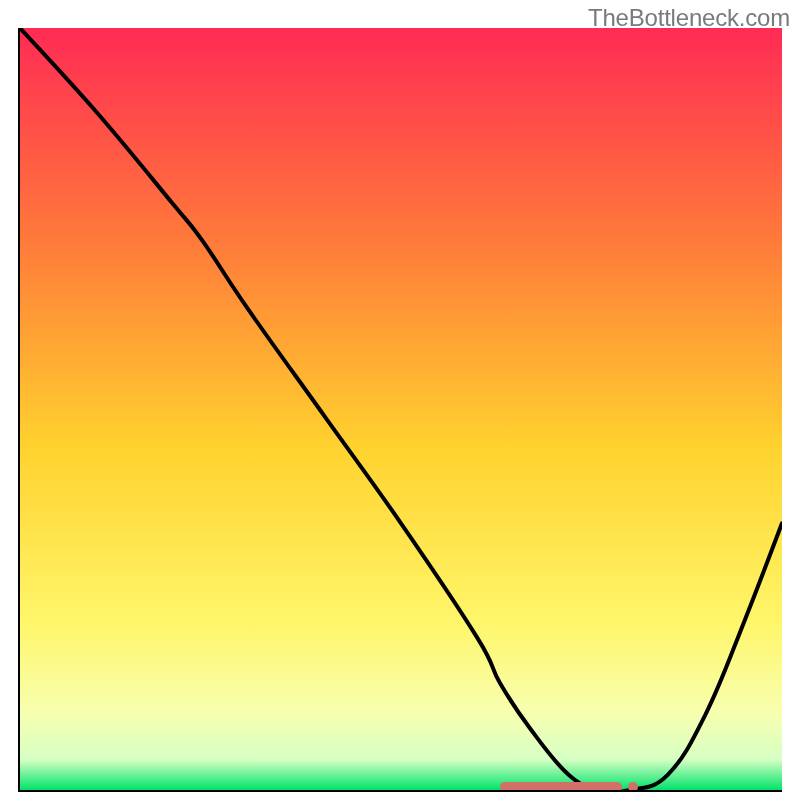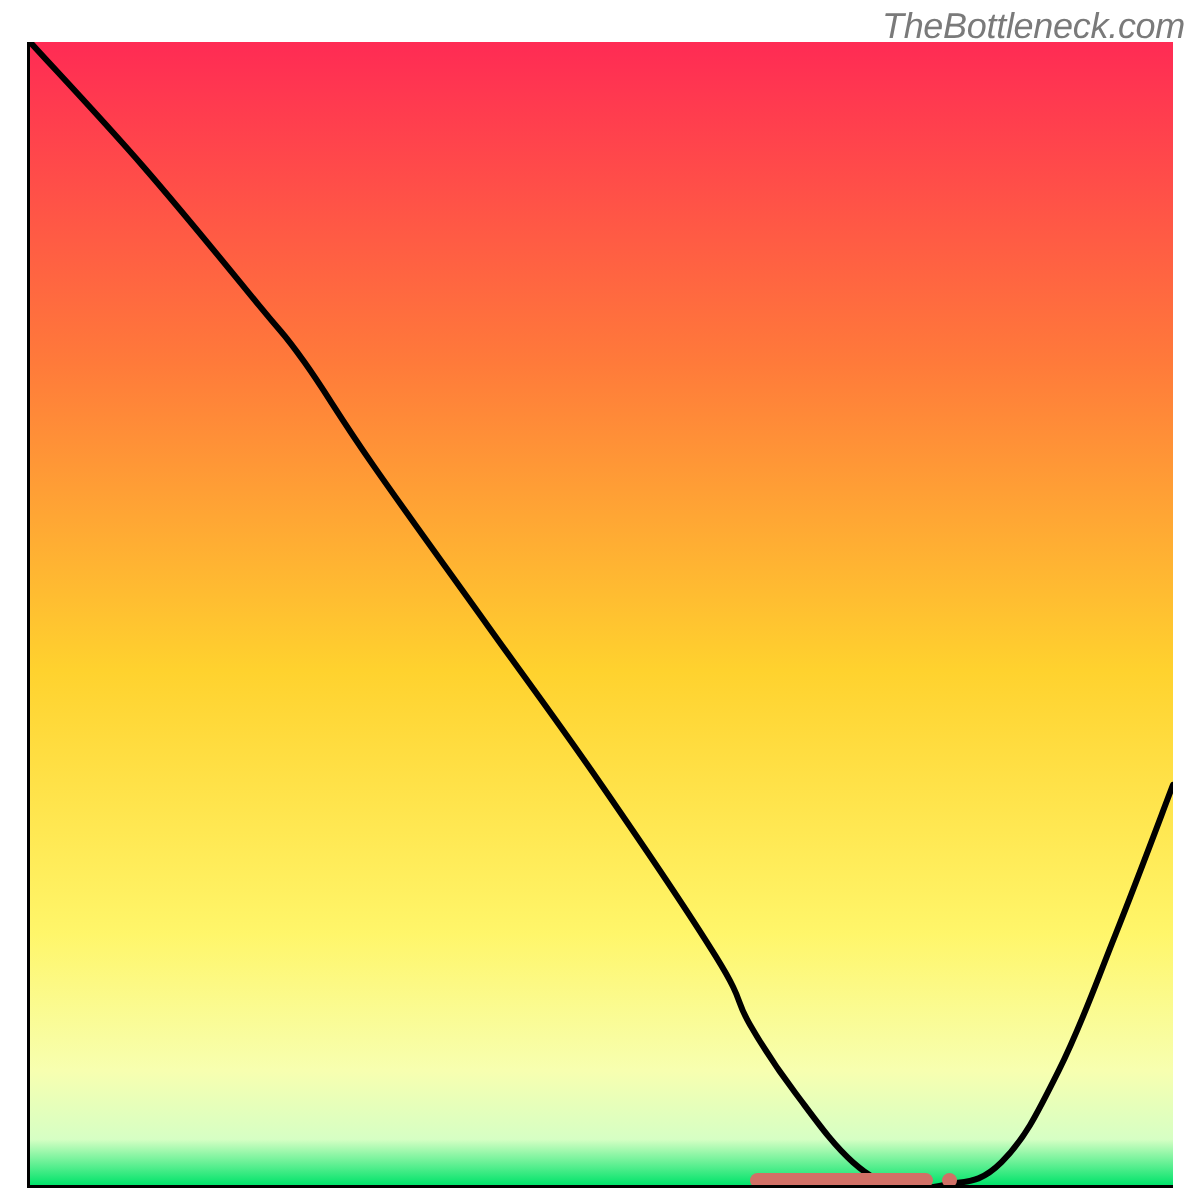--- a/index.html
+++ b/index.html
@@ -8,21 +8,20 @@
     width: 800px;
     height: 800px;
     background: #ffffff;
     font-family: Arial, Helvetica, sans-serif;
     overflow: hidden;
   }
   .stage {
     position: relative;
     width: 800px;
     height: 758px;
-    font-style: italic;
   }
   .watermark {
     position: absolute;
     top: 4px;
     right: 10px;
     color: #7a7a7a;
     font-size: 24px;
     font-weight: 400;
     letter-spacing: -0.2px;
     z-index: 3;

